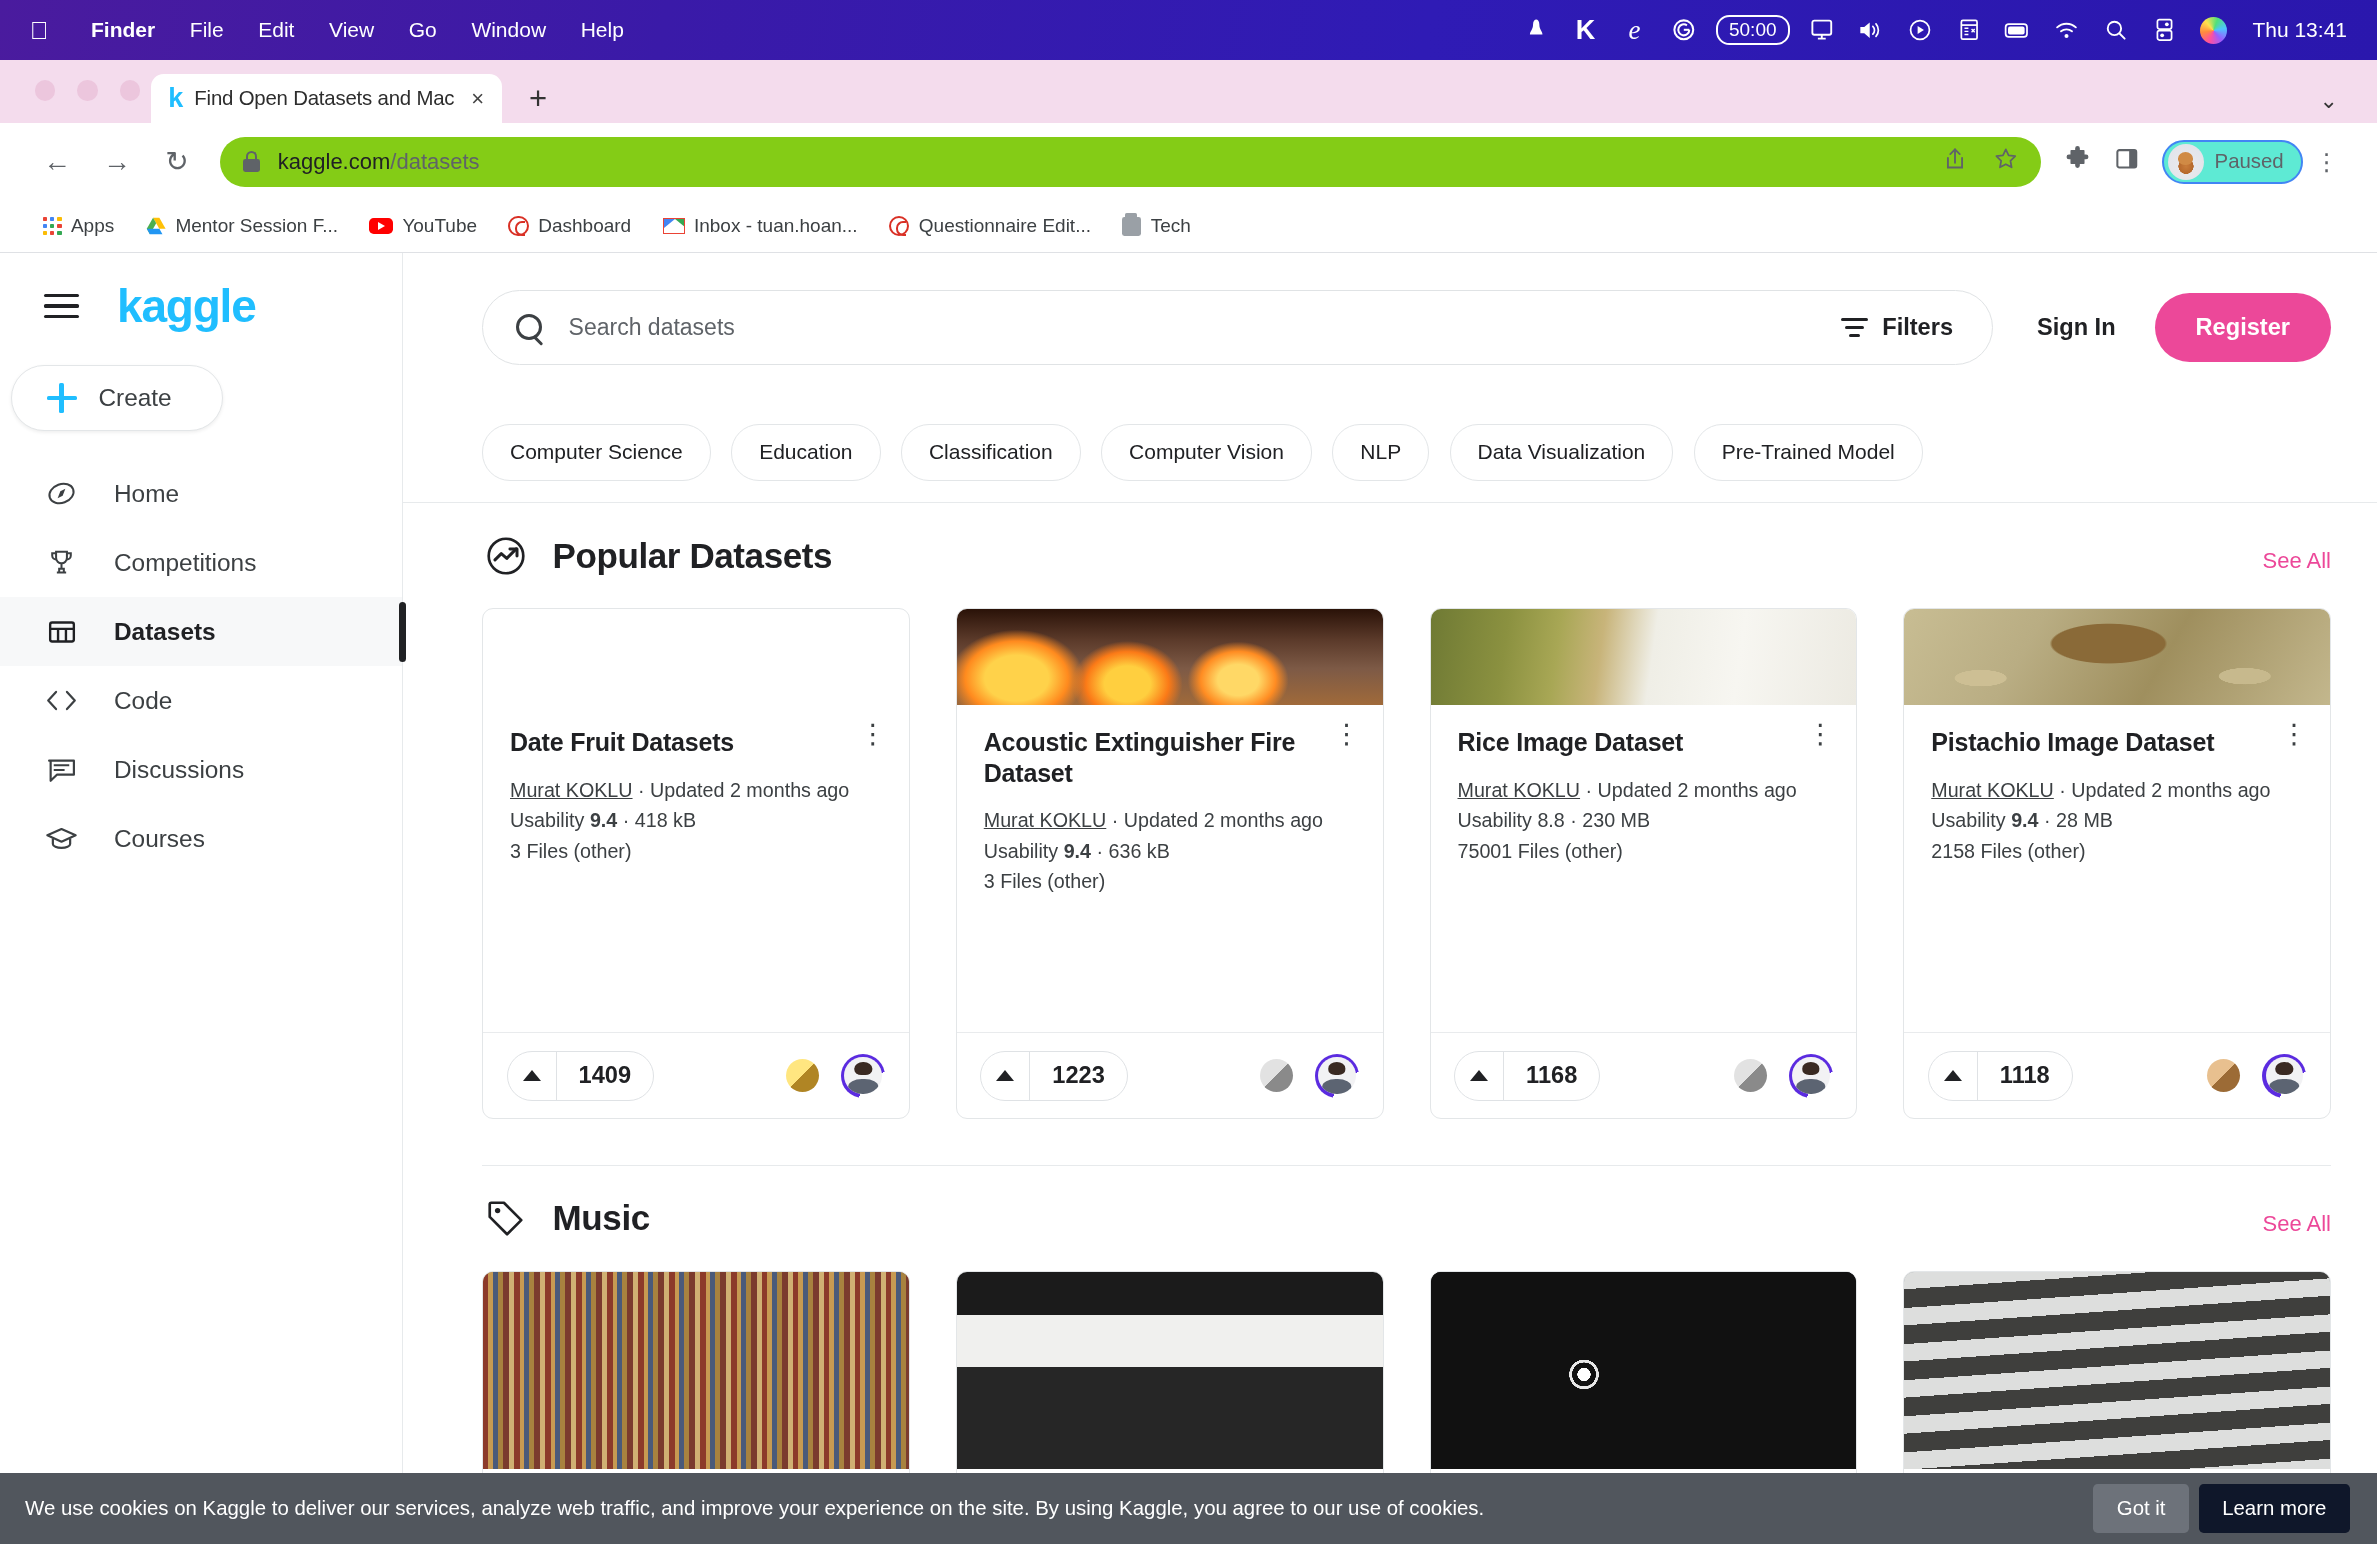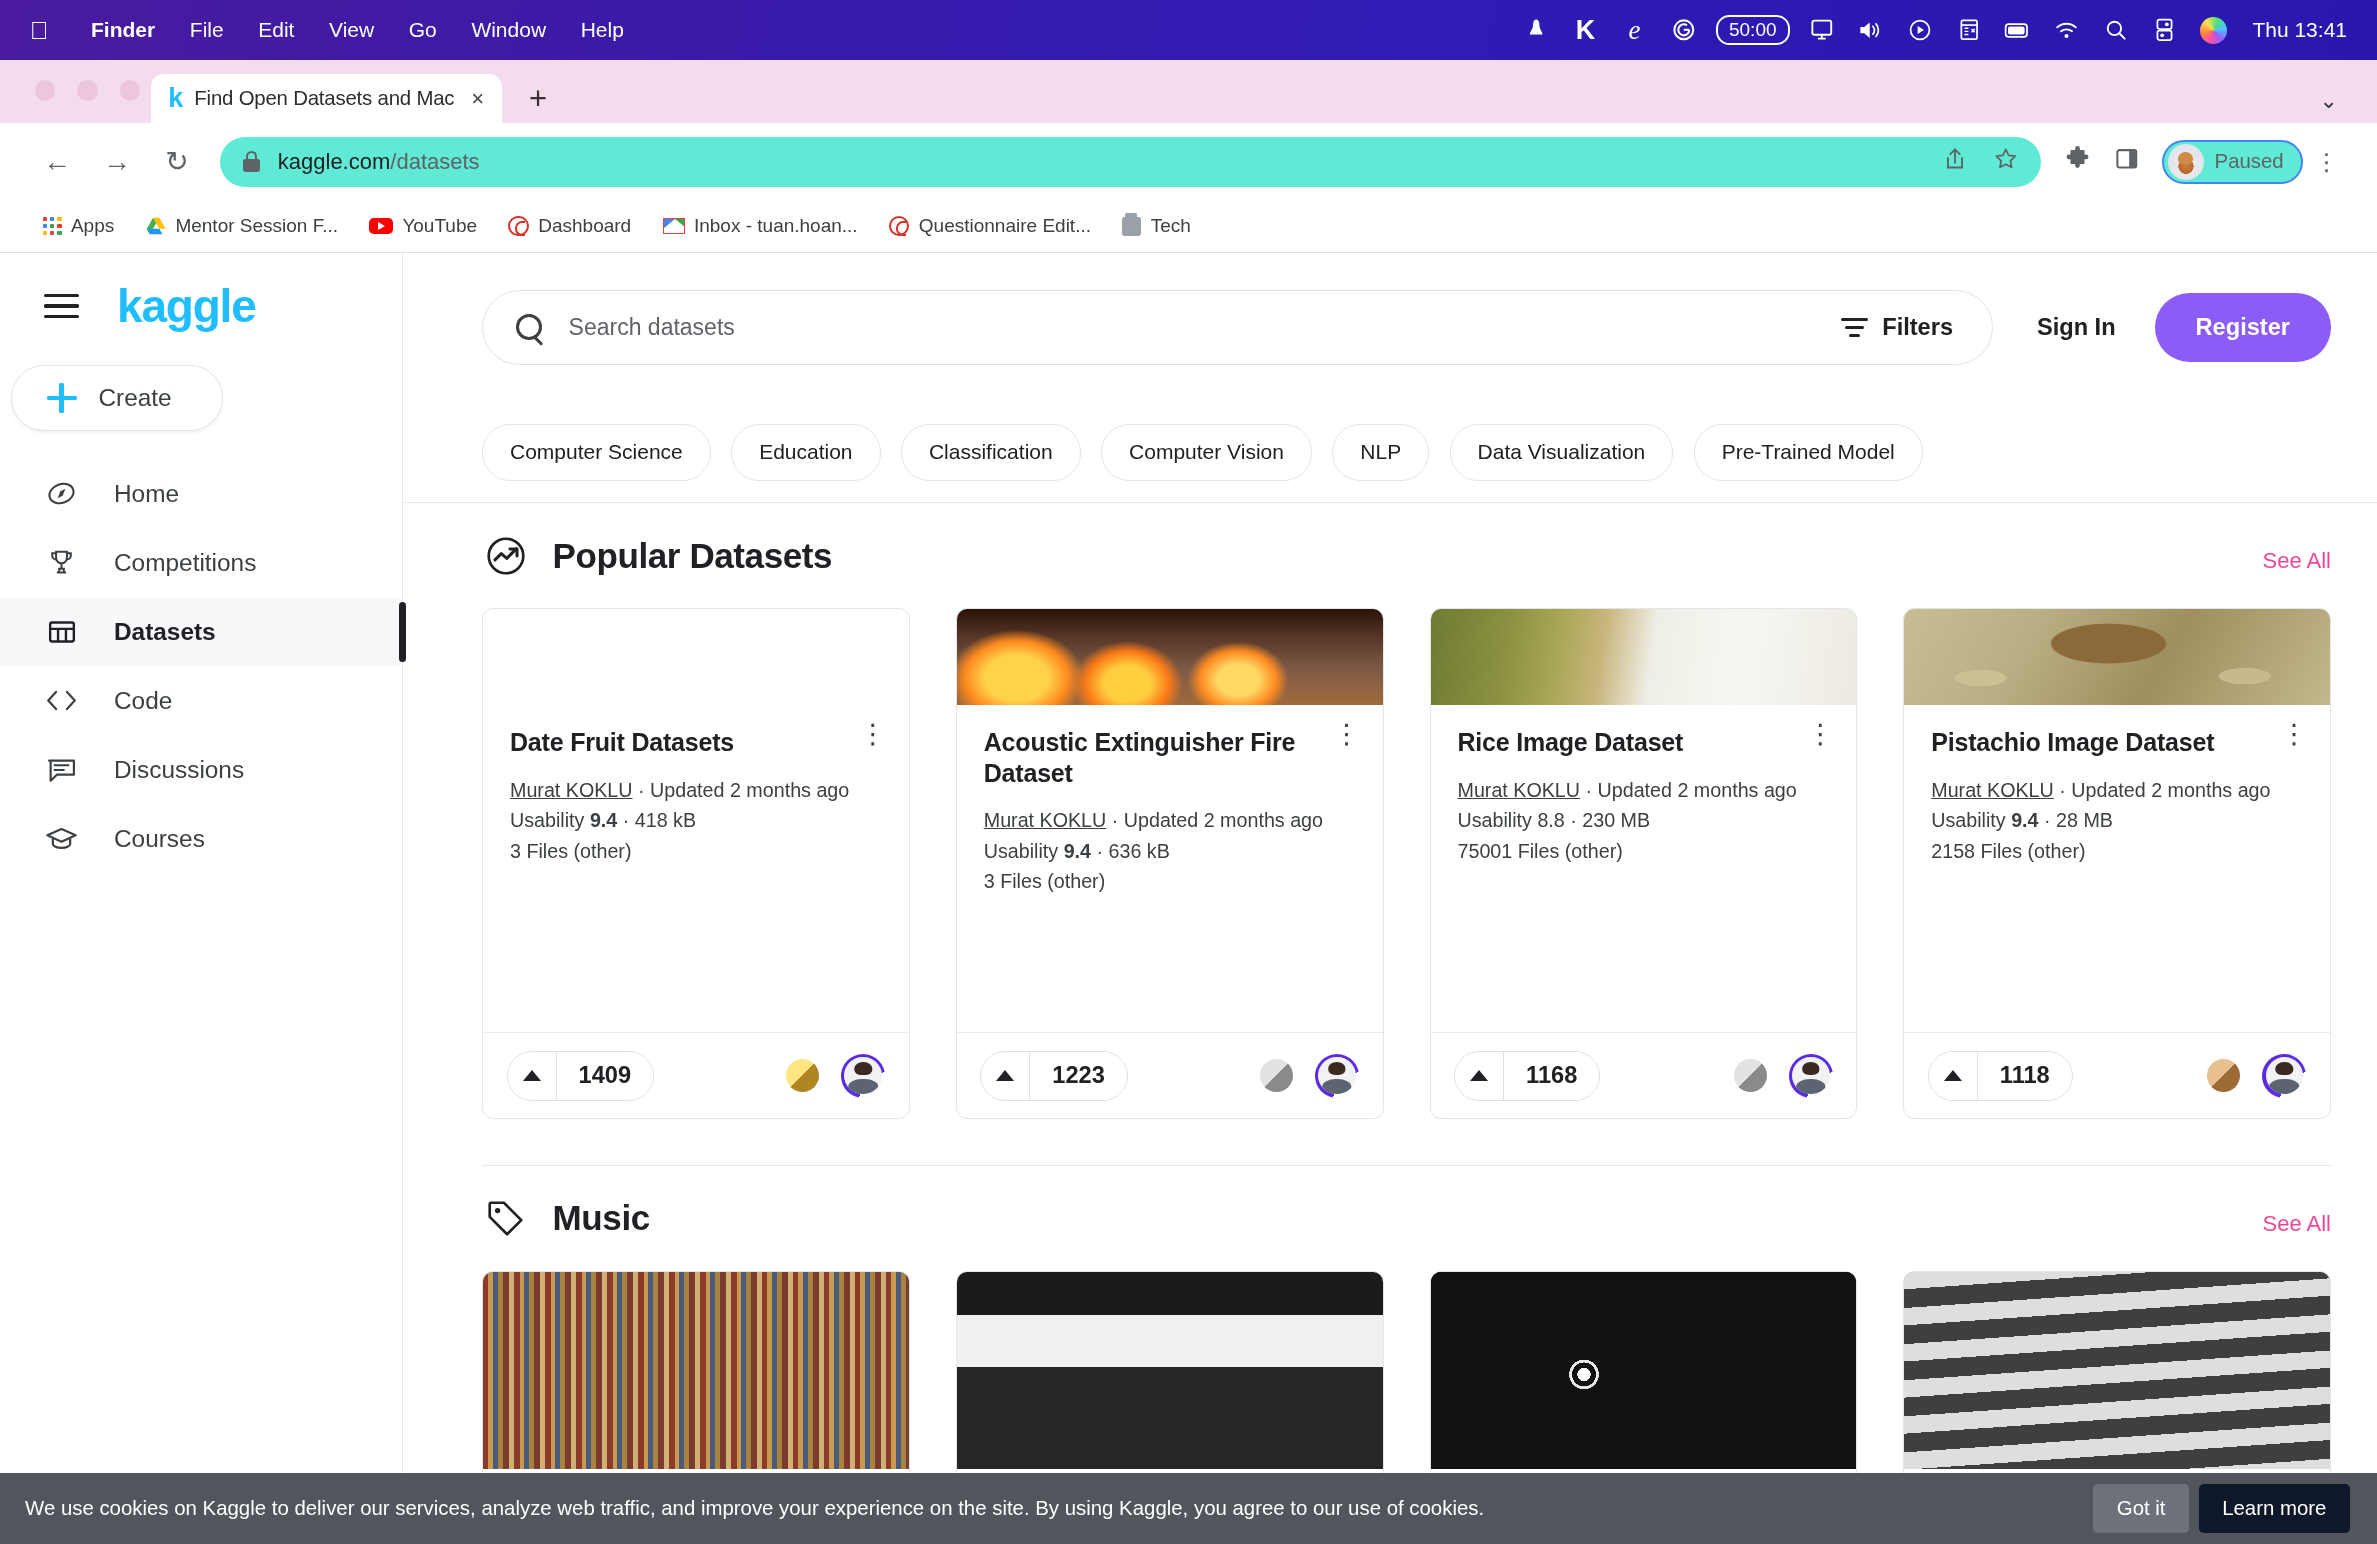--- a/index.html
+++ b/index.html
@@ -58,21 +58,21 @@
   .newtab { font-size:31px; color:#333; margin-left:27px; margin-bottom:6.3px; font-weight:300; }
   .tab-chevron { margin-left:auto; margin-right:39px; margin-bottom:9.4px; font-size:22px; color:#333; }
 
   .toolbar {
     height:77px; background:#fff; display:flex; align-items:center;
     padding:0 27px; gap:0;
   }
   .nav-btn { width:60px; height:60px; display:flex; align-items:center; justify-content:center;
              font-size:28px; color:#5f6368; }
   .omnibox {
-    flex:1; height:50px; background:#5eead4; border-radius:25px;
+    flex:1; height:50px; background:#84cc16; border-radius:25px;
     display:flex; align-items:center; padding:0 23.6px; margin:0 12.6px;
     gap:17.3px; position:relative;
   }
   .lock-ico { width:17.3px; height:20.4px; position:relative; }
   .lock-ico .body { position:absolute; bottom:0; width:17.3px; height:12.6px; background:#5f6368; border-radius:2.4px; }
   .lock-ico .shackle { position:absolute; top:0; left:3.1px; width:11px; height:9.4px;
                        border:2.4px solid #5f6368; border-bottom:none; border-radius:5.5px 5.5px 0 0; }
   .url { font-size:22px; color:#202124; }
   .url .gray { color:#5f6368; }
   .omni-right { margin-left:auto; display:flex; align-items:center; gap:28px; }
@@ -157,21 +157,21 @@
   .mag { width:31px; height:31px; position:relative; }
   .mag::before{content:'';position:absolute;left:1.6px;top:1.6px;width:20.4px;height:20.4px;border:3.1px solid #3c4043;border-radius:50%;}
   .mag::after{content:'';position:absolute;right:0.8px;bottom:0.8px;width:11.8px;height:3.1px;background:#3c4043;transform:rotate(45deg);border-radius:1.6px;}
   .search-ph { font-size:23px; color:#5f6368; flex:1; }
   .filters { display:flex; align-items:center; gap:14px; font-size:23.6px; color:#202124; font-weight:bold; padding-right:7.9px; }
   .filt-ico { width:27px; display:flex; flex-direction:column; gap:5.5px; }
   .filt-ico i { display:block; height:2.4px; background:#202124; border-radius:1.6px; }
   .filt-ico i:nth-child(1){width:27px;} .filt-ico i:nth-child(2){width:19px;margin-left:3.9px;} .filt-ico i:nth-child(3){width:11px;margin-left:7.9px;}
   .signin { font-size:23.6px; font-weight:bold; color:#202124; margin-left:44px; white-space:nowrap; }
   .register {
-    margin-left:39px; background:#8b5cf6; color:#fff; font-size:23.6px; font-weight:bold;
+    margin-left:39px; background:#ec4899; color:#fff; font-size:23.6px; font-weight:bold;
     border-radius:35px; height:69px; padding:0 41px; display:flex; align-items:center; white-space:nowrap;
   }
 
   .chiprow { display:flex; gap:20.4px; padding:0 46px 0 79px; height:101px; align-items:center; border-bottom:0.8px solid #e7eaec; }
   .chip {
     height:57px; border:1.6px solid #e3e6e8; border-radius:28px;
     display:flex; align-items:center; padding:0 27px; font-size:21px; color:#202124;
     white-space:nowrap; background:#fff;
   }
 

